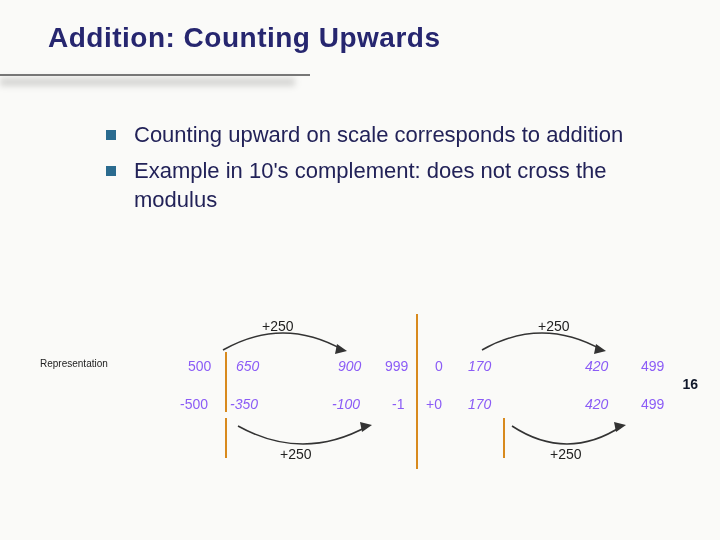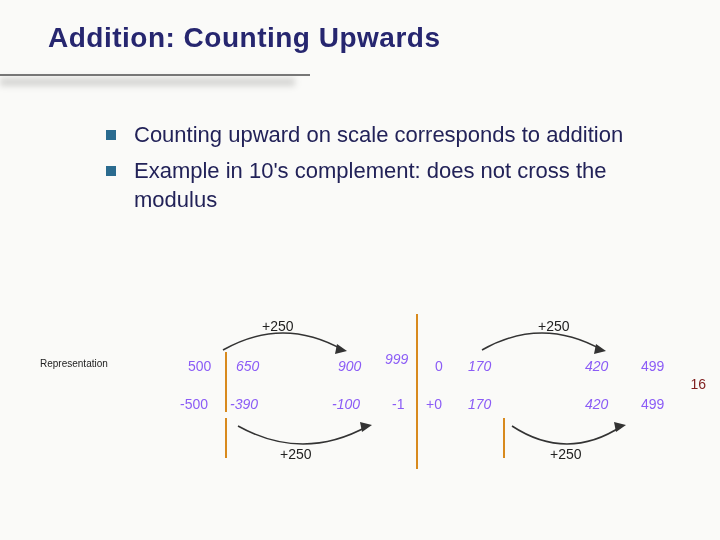--- a/index.html
+++ b/index.html
@@ -12,21 +12,21 @@
   .bullet { display: flex; align-items: flex-start; margin-bottom: 6px; }
   .bullet-marker { width: 10px; height: 10px; background: #2a6b8f; margin-top: 10px; margin-right: 18px; flex: 0 0 10px; }
   .bullet-text { font-size: 22px; line-height: 1.35; color: #222258; }
   .diagram { position: absolute; left: 40px; top: 318px; width: 640px; height: 170px; font-family: Verdana, sans-serif; }
   .arc-label-top { position: absolute; top: 0; font-size: 14px; color: #222; }
   .row-label { position: absolute; left: 0; font-size: 10px; color: #222; }
   .cell { position: absolute; font-size: 14px; color: #8b5cf6; text-align: center; }
   .italic { font-style: italic; }
   .vline { position: absolute; width: 2px; background: #d88a1e; }
   .arc-label-bottom { position: absolute; font-size: 14px; color: #222; }
-  .page-num { position: absolute; right: 14px; bottom: 8px; font-size: 14px; color: #7f1d1d; }
+  .page-num { position: absolute; right: 22px; bottom: 8px; font-size: 14px; color: #0f172a; font-weight: bold; }
   svg.arc { position: absolute; overflow: visible; }
 </style>
 </head>
 <body>
 
 <div class="slide">
   <div class="title">Addition: Counting Upwards</div>
   <div class="title-underline"></div>
   <div class="title-shadow"></div>
 
@@ -53,28 +53,28 @@
     </svg>
     <div class="arc-label-top" style="left:222px;">+250</div>
     <div class="arc-label-top" style="left:498px;">+250</div>
 
     <div class="vline" style="left:376px; top:-4px; height:155px;"></div>
 
     <div class="row-label" style="top:40px;">Representation</div>
     <div class="cell" style="left:148px; top:40px;">500</div>
     <div class="cell italic" style="left:196px; top:40px;">650</div>
     <div class="cell italic" style="left:298px; top:40px;text-align:center;">900</div>
-    <div class="cell" style="left:345px; top:33px;font-style:italic;">999</div>
+    <div class="cell" style="left:345px; top:40px;">999</div>
     <div class="cell" style="left:395px; top:40px;">0</div>
     <div class="cell italic" style="left:428px; top:40px;">170</div>
     <div class="cell italic" style="left:545px; top:40px;">420</div>
     <div class="cell" style="left:601px; top:40px;">499</div>
 
     <div class="cell" style="left:140px; top:78px;text-align:center;">-500</div>
-    <div class="cell italic" style="left:190px; top:78px;">-390</div>
+    <div class="cell italic" style="left:190px; top:78px;">-350</div>
     <div class="cell italic" style="left:292px; top:78px;">-100</div>
     <div class="cell" style="left:352px; top:78px;">-1</div>
     <div class="cell" style="left:386px; top:78px;">+0</div>
     <div class="cell italic" style="left:428px; top:78px;">170</div>
     <div class="cell italic" style="left:545px; top:78px;">420</div>
     <div class="cell" style="left:601px; top:78px;">499</div>
 
     <div class="vline" style="left:185px; top:34px; height:60px; width:1.5px;"></div>
     <div class="vline" style="left:185px; top:100px; height:40px; width:1.5px;"></div>
     <div class="vline" style="left:463px; top:100px; height:40px; width:1.5px;"></div>

